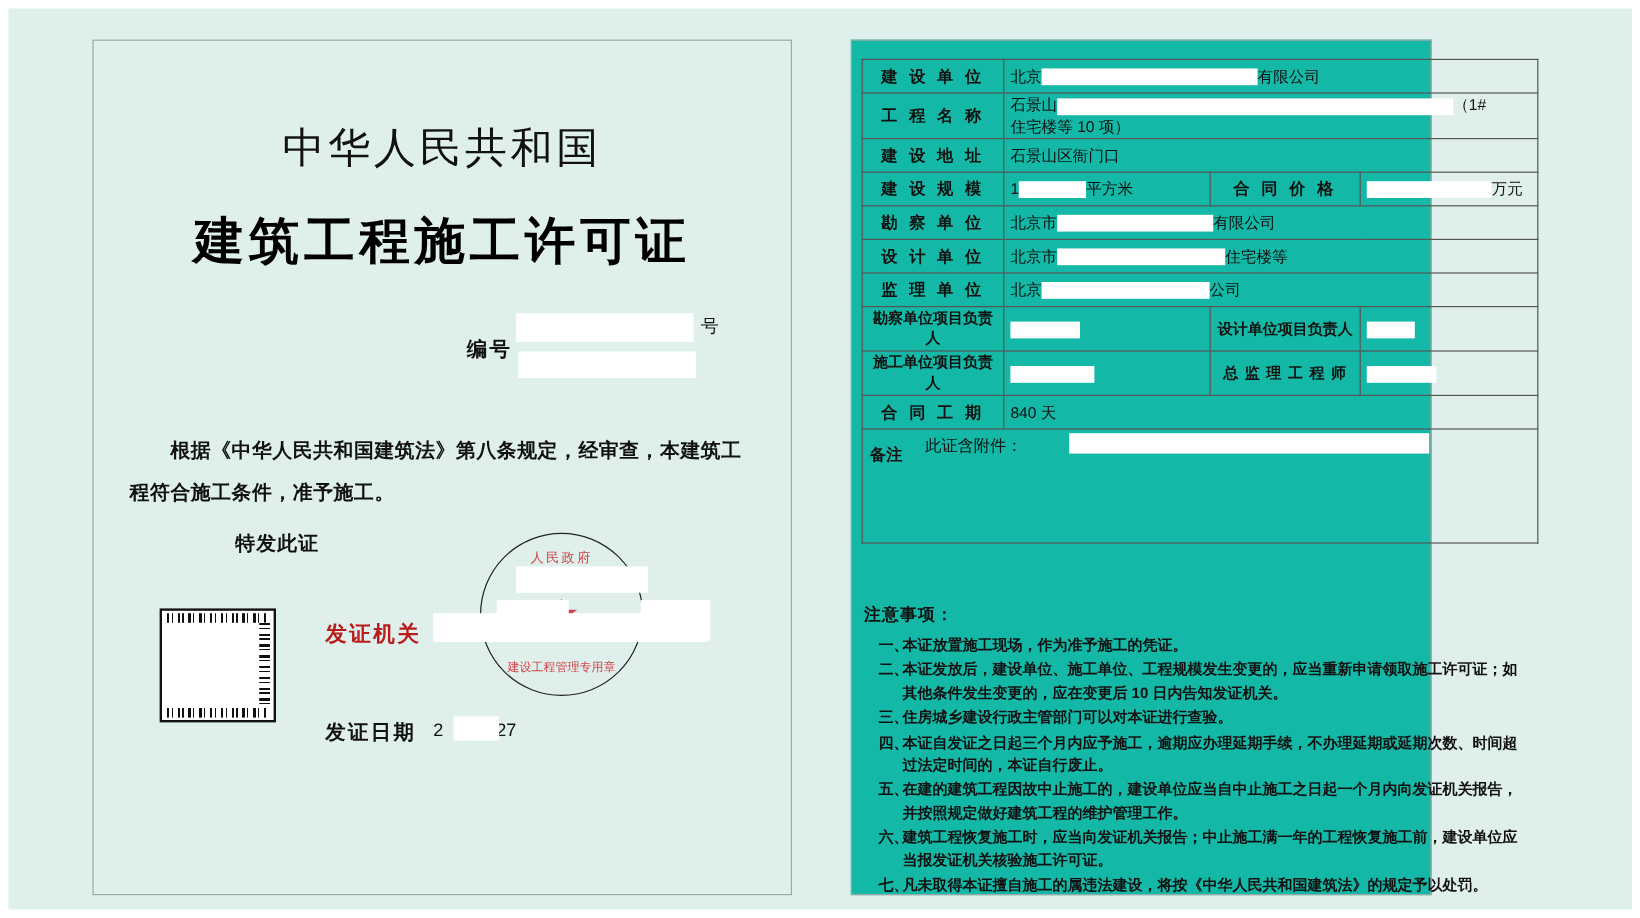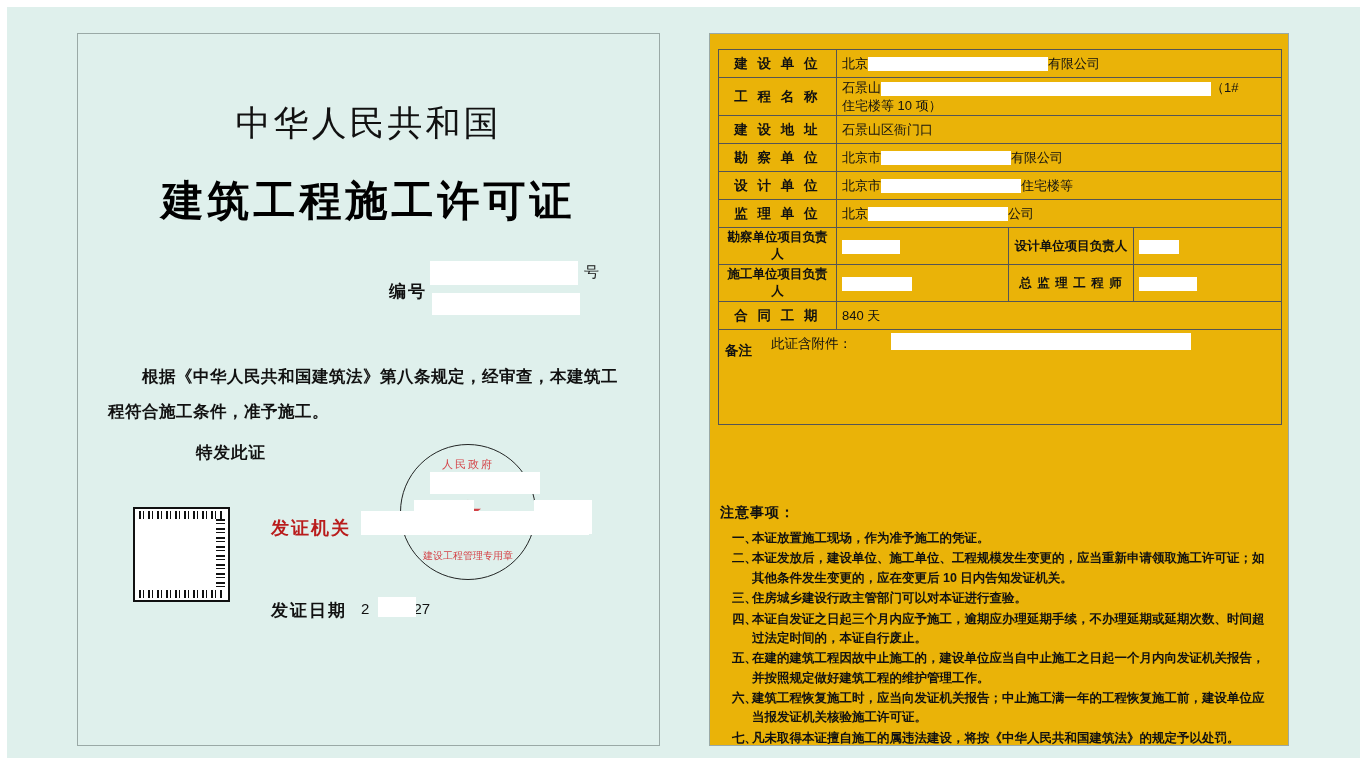--- a/index.html
+++ b/index.html
@@ -258,23 +258,23 @@
     width: 58px;
     height: 34px;
     background: #ffffff;
   }
 
   
   .right-panel {
     position: absolute;
     left: 709px;
     top: 33px;
-    width: 580px;
+    width: 484px;
     height: 713px;
-    background: #eab308;
+    background: #14b8a6;
     border: 1px solid #9aa9a6;
     box-sizing: border-box;
   }
   table.info {
     position: absolute;
     left: 8px;
     top: 15px;
     width: 563px;
     border-collapse: collapse;
     font-size: 13px;
@@ -449,20 +449,30 @@
             </div>
             <div>住宅楼等 10 项）</div>
           </td>
         </tr>
 
         <tr>
           <td class="lbl">建 设 地 址</td>
           <td class="val" colspan="3">石景山区衙门口</td>
         </tr>
 
+        <tr>
+          <td class="lbl">建 设 规 模</td>
+          <td class="val">
+            <span>1</span><span class="inline-redact" style="width:56px"></span><span>平方米</span>
+          </td>
+          <td class="lbl">合 同 价 格</td>
+          <td class="val">
+            <span class="inline-redact" style="width:104px"></span><span>万元</span>
+          </td>
+        </tr>
 
         <tr>
           <td class="lbl">勘 察 单 位</td>
           <td class="val" colspan="3">
             <span>北京市</span><span class="inline-redact" style="width:130px"></span><span>有限公司</span>
           </td>
         </tr>
 
         <tr>
           <td class="lbl">设 计 单 位</td>

